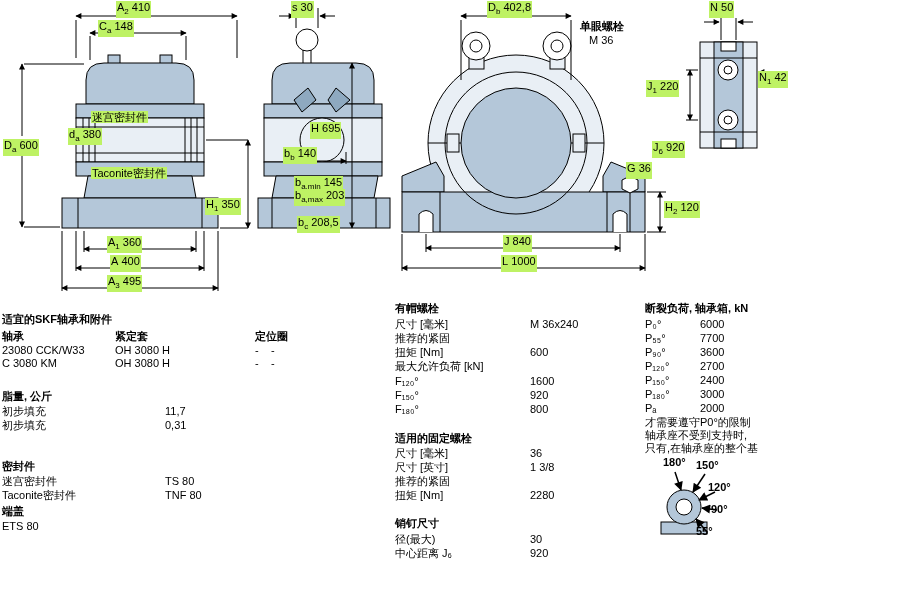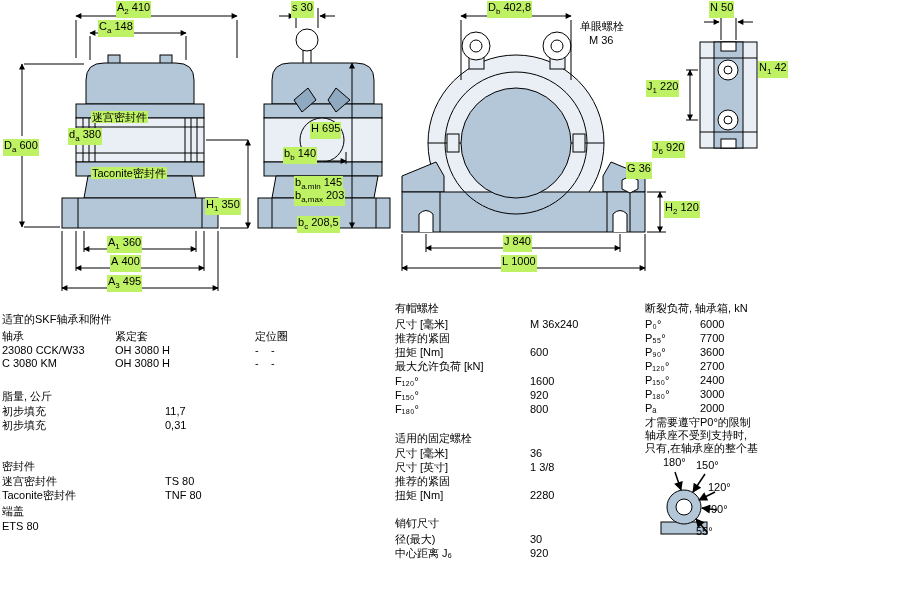--- a/index.html
+++ b/index.html
@@ -2,21 +2,21 @@
 <html><head>
 <meta charset="utf-8">
 <style>
 *{margin:0;padding:0;box-sizing:border-box}
 html,body{width:900px;height:600px}
 body{position:relative;background:#fff;font-family:"Liberation Sans","DejaVu Sans",sans-serif;font-size:11px;color:#000;overflow:hidden}
 .abs{position:absolute}
 .lbl{position:absolute;white-space:nowrap;line-height:12px}
 .dim{position:absolute;white-space:nowrap;line-height:12px;background:#bef264;padding:0 1px}
 .dim sub{font-size:8px}
-.b{font-weight:normal}
+.b{font-weight:bold}
 .trow{position:absolute}
 .trow span{position:absolute;top:0;white-space:nowrap;line-height:13px}
 .c0{left:0}.c1{left:113px}.c2{left:253px}
 .l{left:0}
 .lrow .v{left:163px}
 .mrow .v{left:135px}
 .rrow .v{left:55px}
 </style>
 </head>
 <body>
@@ -201,21 +201,21 @@
 <div class="dim" style="left:294px;top:176px"><span>b</span><sub>a,min</sub> <span>145</span></div>
 <div class="dim" style="left:294px;top:189px"><span>b</span><sub>a,max</sub> <span>203</span></div>
 <div class="dim" style="left:297px;top:216px"><span>b</span><sub>c</sub> <span>208,5</span></div>
 <div class="dim" style="left:205px;top:198px"><span>H</span><sub>1</sub> <span>350</span></div>
 <div class="dim" style="left:487px;top:1px"><span>D</span><sub>b</sub> <span>402,8</span></div>
 <div class="dim" style="left:503px;top:235px"><span>J</span><sub></sub> <span>840</span></div>
 <div class="dim" style="left:501px;top:255px"><span>L</span><sub></sub> <span>1000</span></div>
 <div class="dim" style="left:626px;top:162px"><span>G</span><sub></sub> <span>36</span></div>
 <div class="dim" style="left:664px;top:201px"><span>H</span><sub>2</sub> <span>120</span></div>
 <div class="dim" style="left:709px;top:1px"><span>N</span><sub></sub> <span>50</span></div>
-<div class="dim" style="left:758px;top:61px"><span>N</span><sub>1</sub> <span>42</span></div>
+<div class="dim" style="left:758px;top:71px"><span>N</span><sub>1</sub> <span>42</span></div>
 <div class="dim" style="left:646px;top:80px"><span>J</span><sub>1</sub> <span>220</span></div>
 <div class="dim" style="left:652px;top:141px"><span>J</span><sub>6</sub> <span>920</span></div>
 
 <div class="dim" style="left:91px;top:111px">迷宫密封件</div>
 <div class="dim" style="left:91px;top:167px">Taconite密封件</div>
 <div class="lbl b" style="left:580px;top:20px">单眼螺栓</div>
 <div class="lbl" style="left:589px;top:34px">M 36</div>
 
 <div class="lbl b" style="left:2px;top:313px">适宜的SKF轴承和附件</div>
 <div class="trow" style="left:2px;top:330px">

